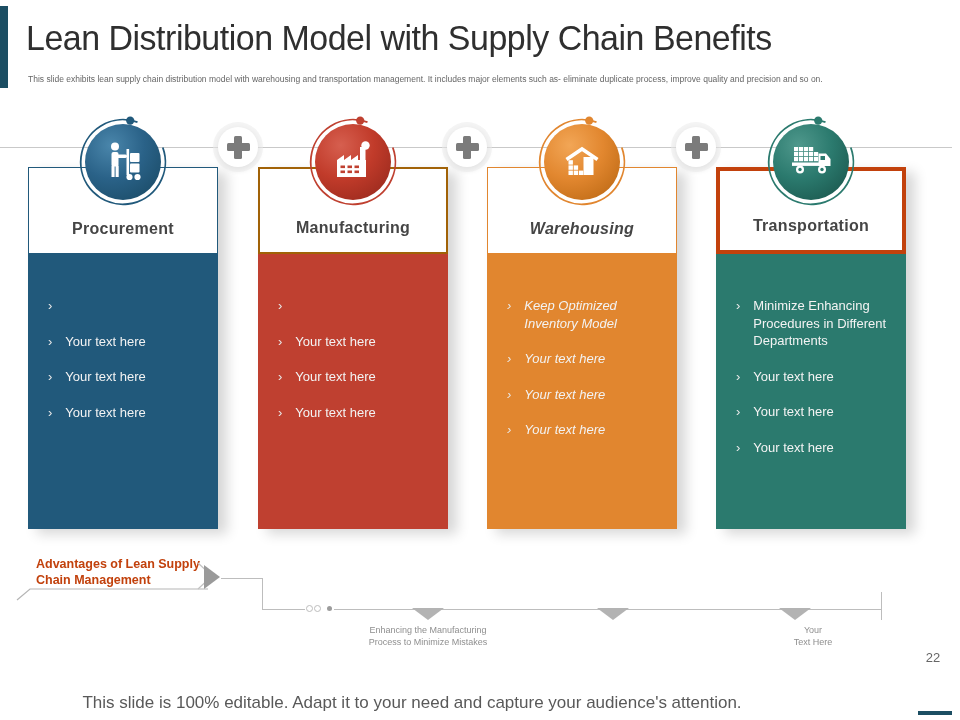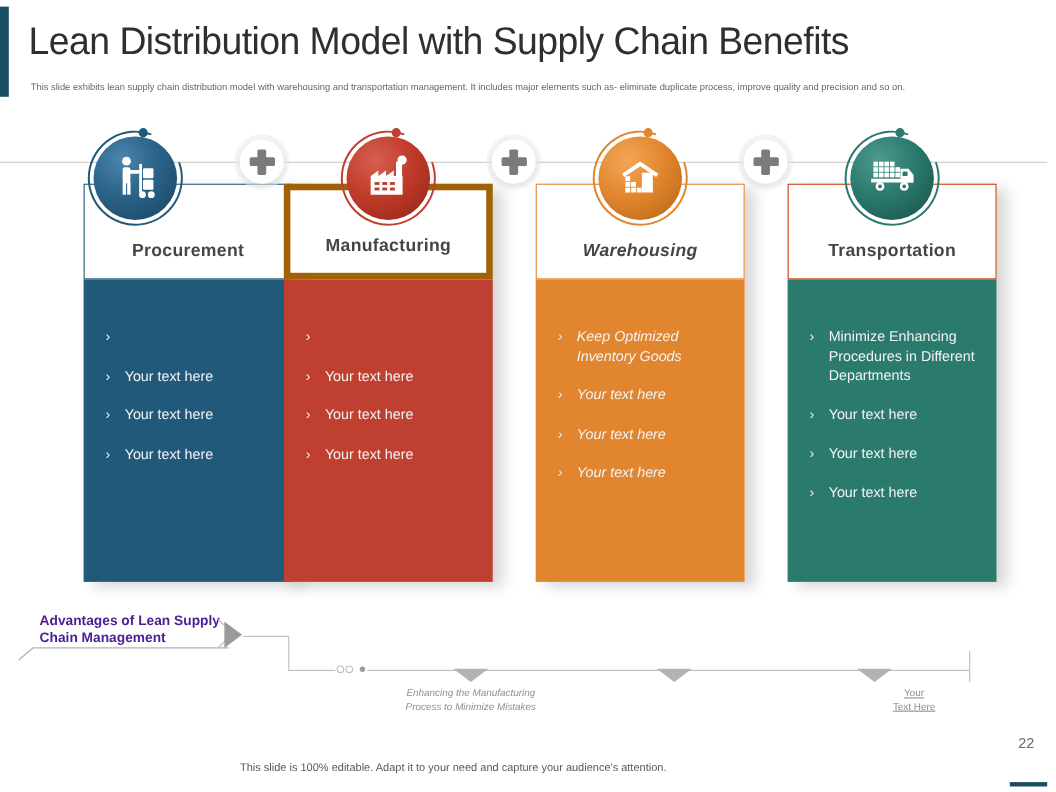--- a/index.html
+++ b/index.html
@@ -18,24 +18,24 @@
   .subtitle { position:absolute; left:28px; top:74px; font-size:8.5px; color:#666; white-space:nowrap; }
   .top-line { position:absolute; left:0; top:147px; width:952px; height:1px; background:#c9c9c9; }
 
   
   .card { position:absolute; top:167px; width:190px; box-shadow:9px 5px 12px rgba(0,0,0,0.16); }
   .card-head {
     height:87px; background:#fff; display:flex; align-items:flex-end; justify-content:center;
     padding-bottom:15px; font-size:16px; font-weight:bold; color:#454545; letter-spacing:0.3px;
   }
   .card-body { height:275px; padding:43px 12px 0 20px; }
-  .card.c0 { left:28px;margin-left:48px; }  .card.c0 .card-head { border:1px solid #21597b; } .card.c0 .card-body { background:#21597b; }
-  .card.c1 { left:258px; } .card.c1 .card-head { border:6px solid #a16207; } .card.c1 .card-body { background:#bf4030; }
+  .card.c0 { left:28px; }  .card.c0 .card-head { border:1px solid #21597b; } .card.c0 .card-body { background:#21597b; }
+  .card.c1 { left:258px; } .card.c1 .card-head { border:2px solid #a16207; } .card.c1 .card-body { background:#bf4030; }
   .card.c2 { left:487px;font-style:italic; } .card.c2 .card-head { border:1px solid #e1862f; } .card.c2 .card-body { background:#e1862f; }
-  .card.c3 { left:716px; } .card.c3 .card-head { border:1px solid #c2410c; } .card.c3 .card-body { background:#2b7a6e; }
+  .card.c3 { left:716px; } .card.c3 .card-head { border:4px solid #c2410c; } .card.c3 .card-body { background:#2b7a6e; }
   .bullets { list-style:none; }
   .bullets li { display:flex; gap:13px; font-size:13px; line-height:17.5px; color:#f3f3f3; margin-bottom:18px; }
   .bullets .marker { flex:0 0 auto; color:#eaeaea; }
 
   
   .badge { position:absolute; top:124px; width:76px; height:76px; border-radius:50%;
            display:flex; align-items:center; justify-content:center; }
   .badge svg.glyph { width:48px; height:48px; }
   .badge .ring { position:absolute; left:-7px; top:-7px; width:90px; height:90px; overflow:visible; }
   .badge.b0 { left:85px;  background:radial-gradient(circle at 34% 28%, #4a86ab 0%, #2a6288 45%, #17465f 100%); }
@@ -46,42 +46,42 @@
   
   .plus { position:absolute; top:127px; width:40px; height:40px; border-radius:50%; background:#fff;
           box-shadow:0 0 0 5px rgba(235,235,235,0.55), 0 2px 6px rgba(0,0,0,0.18);
           display:flex; align-items:center; justify-content:center; }
   .plus.p0 { left:218px; } .plus.p1 { left:447px; } .plus.p2 { left:676px; }
   .plus .h { position:absolute; width:23px; height:7.5px; background:#7b7b7b; border-radius:1.5px; }
   .plus .v { position:absolute; width:7.5px; height:23px; background:#7b7b7b; border-radius:1.5px; }
 
   
   .adv-label { position:absolute; left:36px; top:556px; width:172px; font-size:12.5px; font-weight:bold;
-               color:#4c1d95; line-height:16px; }
+               color:#c2410c; line-height:16px; }
   .adv-underline { position:absolute; left:16px; top:583px; }
   .adv-arrow { position:absolute; left:194px; top:560px; }
   .line { position:absolute; background:#bdbdbd; }
   .seg1 { left:221px; top:578px; width:41px; height:1px; }
   .segv { left:262px; top:578px; width:1px; height:32px; }
   .seg2 { left:262px; top:609px; width:43px; height:1px; }
   .segmain { left:334px; top:609px; width:547px; height:1px; }
   .tick  { left:881px; top:592px; width:1px; height:28px; }
   .ring-dot { position:absolute; top:605px; width:7px; height:7px; border:1px solid #bdbdbd; border-radius:50%; background:#fff; }
   .rd1 { left:306px; } .rd2 { left:314px; }
   .fill-dot { position:absolute; left:327px; top:606px; width:5px; height:5px; background:#9c9c9c; border-radius:50%; }
   .tri { position:absolute; top:608px; width:0; height:0;
          border-left:16px solid transparent; border-right:16px solid transparent; border-top:12px solid #b3b3b3; }
   .tri.t0 { left:412px; } .tri.t1 { left:597px; } .tri.t2 { left:779px; }
   .ms { position:absolute; top:625px; width:240px; font-size:9px; line-height:11.5px; color:#8f8f8f;
         text-align:center; white-space:pre-line; }
-  .ms.m0 { left:308px;font-style:italic; } .ms.m1 { left:493px; } .ms.m2 { left:711px;text-decoration:underline; }
-
-  
-  .footer { position:absolute; left:0; top:693px; width:824px; text-align:center; font-size:10px; color:#595959; }
-  .page-num { position:absolute; left:910px; top:668px; width:46px; text-align:center; font-size:13px; color:#666; }
+  .ms.m0 { left:308px; } .ms.m1 { left:493px; } .ms.m2 { left:693px; }
+
+  
+  .footer { position:absolute; left:0; top:693px; width:824px; text-align:center; font-size:17px; color:#595959; }
+  .page-num { position:absolute; left:910px; top:650px; width:46px; text-align:center; font-size:13px; color:#666; }
   .page-underline { position:absolute; left:918px; top:711px; width:34px; height:4px; background:#1c4e63; }
 </style>
 </head>
 <body>
 
 <div class="slide">
 
   <div class="accent-bar"></div>
   <h1 class="title">Lean Distribution Model with Supply Chain Benefits</h1>
   <p class="subtitle">This slide exhibits lean supply chain distribution model with warehousing and transportation management. It includes major elements such as- eliminate duplicate process, improve quality and precision and so on.</p>
@@ -132,21 +132,21 @@
       </ul>
     </div>
   </div>
 
   <div class="card c2">
     <div class="card-head">Warehousing</div>
     <div class="card-body">
       <ul class="bullets">
         <li>
             <span class="marker">›</span>
-            <span>Keep Optimized Inventory Goods</span>
+            <span>Keep Optimized Inventory Model</span>
           </li>
         <li>
             <span class="marker">›</span>
             <span>Your text here</span>
           </li>
         <li>
             <span class="marker">›</span>
             <span>Your text here</span>
           </li>
         <li>

